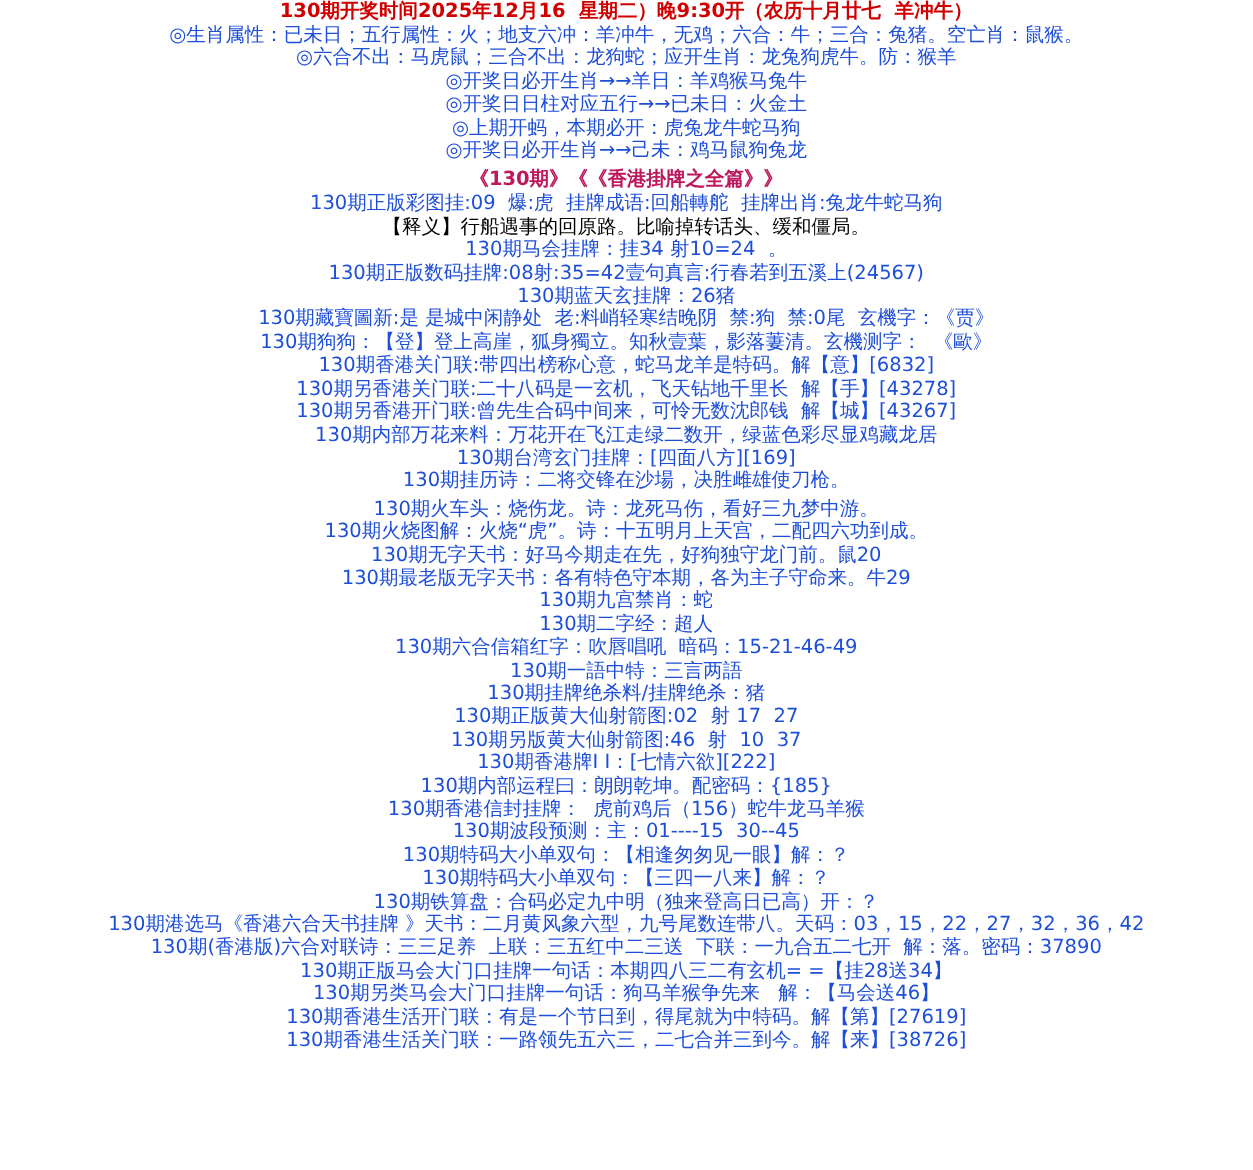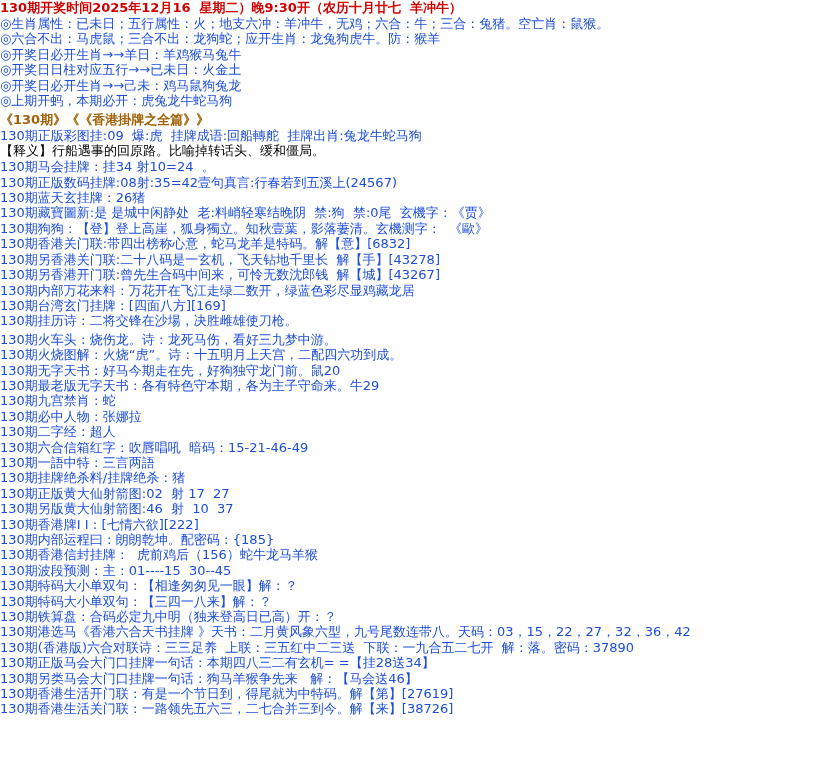--- a/index.html
+++ b/index.html
@@ -20,53 +20,54 @@
     height: 780px;
     position: relative;
     padding: 0;
     box-sizing: border-box;
   }
   .line {
     white-space: pre;
     line-height: 15.4px;
     padding-left: 0;
     letter-spacing: 0px;
+    text-align: center;
   }
   .blue {
     color: #1d4ed8;
   }
   .black {
     color: #000000;
     font-family: Liberation Mono, monospace;
   }
   .hdr {
     color: #d00000;
     font-weight: bold;
     line-height: 16px;
   }
   .sect-title {
-    color: #a16207;
+    color: #be185d;
     font-weight: bold;
     line-height: 17px;
   }
   .sep {
     height: 3px;
   }
 </style>
 </head>
 <body>
 
 <div class="page">
   <div class="line hdr">130期开奖时间2025年12月16  星期二）晚9:30开（农历十月廿七  羊冲牛）</div>
   <div class="line blue">◎生肖属性：已未日；五行属性：火；地支六冲：羊冲牛，无鸡；六合：牛；三合：兔猪。空亡肖：鼠猴。</div>
   <div class="line blue">◎六合不出：马虎鼠；三合不出：龙狗蛇；应开生肖：龙兔狗虎牛。防：猴羊</div>
   <div class="line blue">◎开奖日必开生肖→→羊日：羊鸡猴马兔牛</div>
   <div class="line blue">◎开奖日日柱对应五行→→已未日：火金土</div>
+  <div class="line blue">◎上期开蚂，本期必开：虎兔龙牛蛇马狗</div>
   <div class="line blue">◎开奖日必开生肖→→己未：鸡马鼠狗兔龙</div>
-  <div class="line blue">◎上期开蚂，本期必开：虎兔龙牛蛇马狗</div>
   <div class="sep"></div>
   <div class="line sect-title">《130期》《《香港掛牌之全篇》》</div>
   <div class="line blue">130期正版彩图挂:09  爆:虎  挂牌成语:回船轉舵  挂牌出肖:兔龙牛蛇马狗</div>
   <div class="line black">【释义】行船遇事的回原路。比喻掉转话头、缓和僵局。</div>
   <div class="line blue">130期马会挂牌：挂34 射10=24  。</div>
   <div class="line blue">130期正版数码挂牌:08射:35=42壹句真言:行春若到五溪上(24567)</div>
   <div class="line blue">130期蓝天玄挂牌：26猪</div>
   <div class="line blue">130期藏寶圖新:是 是城中闲静处  老:料峭轻寒结晚阴  禁:狗  禁:0尾  玄機字：《贾》</div>
   <div class="line blue">130期狗狗：【登】登上高崖，狐身獨立。知秋壹葉，影落萋清。玄機测字：  《歐》</div>
   <div class="line blue">130期香港关门联:带四出榜称心意，蛇马龙羊是特码。解【意】[6832]</div>
@@ -74,21 +75,20 @@
   <div class="line blue">130期另香港开门联:曾先生合码中间来，可怜无数沈郎钱  解【城】[43267]</div>
   <div class="line blue">130期内部万花来料：万花开在飞江走绿二数开，绿蓝色彩尽显鸡藏龙居</div>
   <div class="line blue">130期台湾玄门挂牌：[四面八方][169]</div>
   <div class="line blue">130期挂历诗：二将交锋在沙場，决胜雌雄使刀枪。</div>
   <div class="sep"></div>
   <div class="line blue">130期火车头：烧伤龙。诗：龙死马伤，看好三九梦中游。</div>
   <div class="line blue">130期火烧图解：火烧“虎”。诗：十五明月上天宫，二配四六功到成。</div>
   <div class="line blue">130期无字天书：好马今期走在先，好狗独守龙门前。鼠20</div>
   <div class="line blue">130期最老版无字天书：各有特色守本期，各为主子守命来。牛29</div>
   <div class="line blue">130期九宫禁肖：蛇</div>
-  <div class="line blue">130期必中人物：张娜拉</div>
   <div class="line blue">130期二字经：超人</div>
   <div class="line blue">130期六合信箱红字：吹唇唱吼  暗码：15-21-46-49</div>
   <div class="line blue">130期一語中特：三言两語</div>
   <div class="line blue">130期挂牌绝杀料/挂牌绝杀：猪</div>
   <div class="line blue">130期正版黄大仙射箭图:02  射 17  27</div>
   <div class="line blue">130期另版黄大仙射箭图:46  射  10  37</div>
   <div class="line blue">130期香港牌I I：[七情六欲][222]</div>
   <div class="line blue">130期内部运程曰：朗朗乾坤。配密码：{185}</div>
   <div class="line blue">130期香港信封挂牌：  虎前鸡后（156）蛇牛龙马羊猴</div>
   <div class="line blue">130期波段预测：主：01----15  30--45</div>

